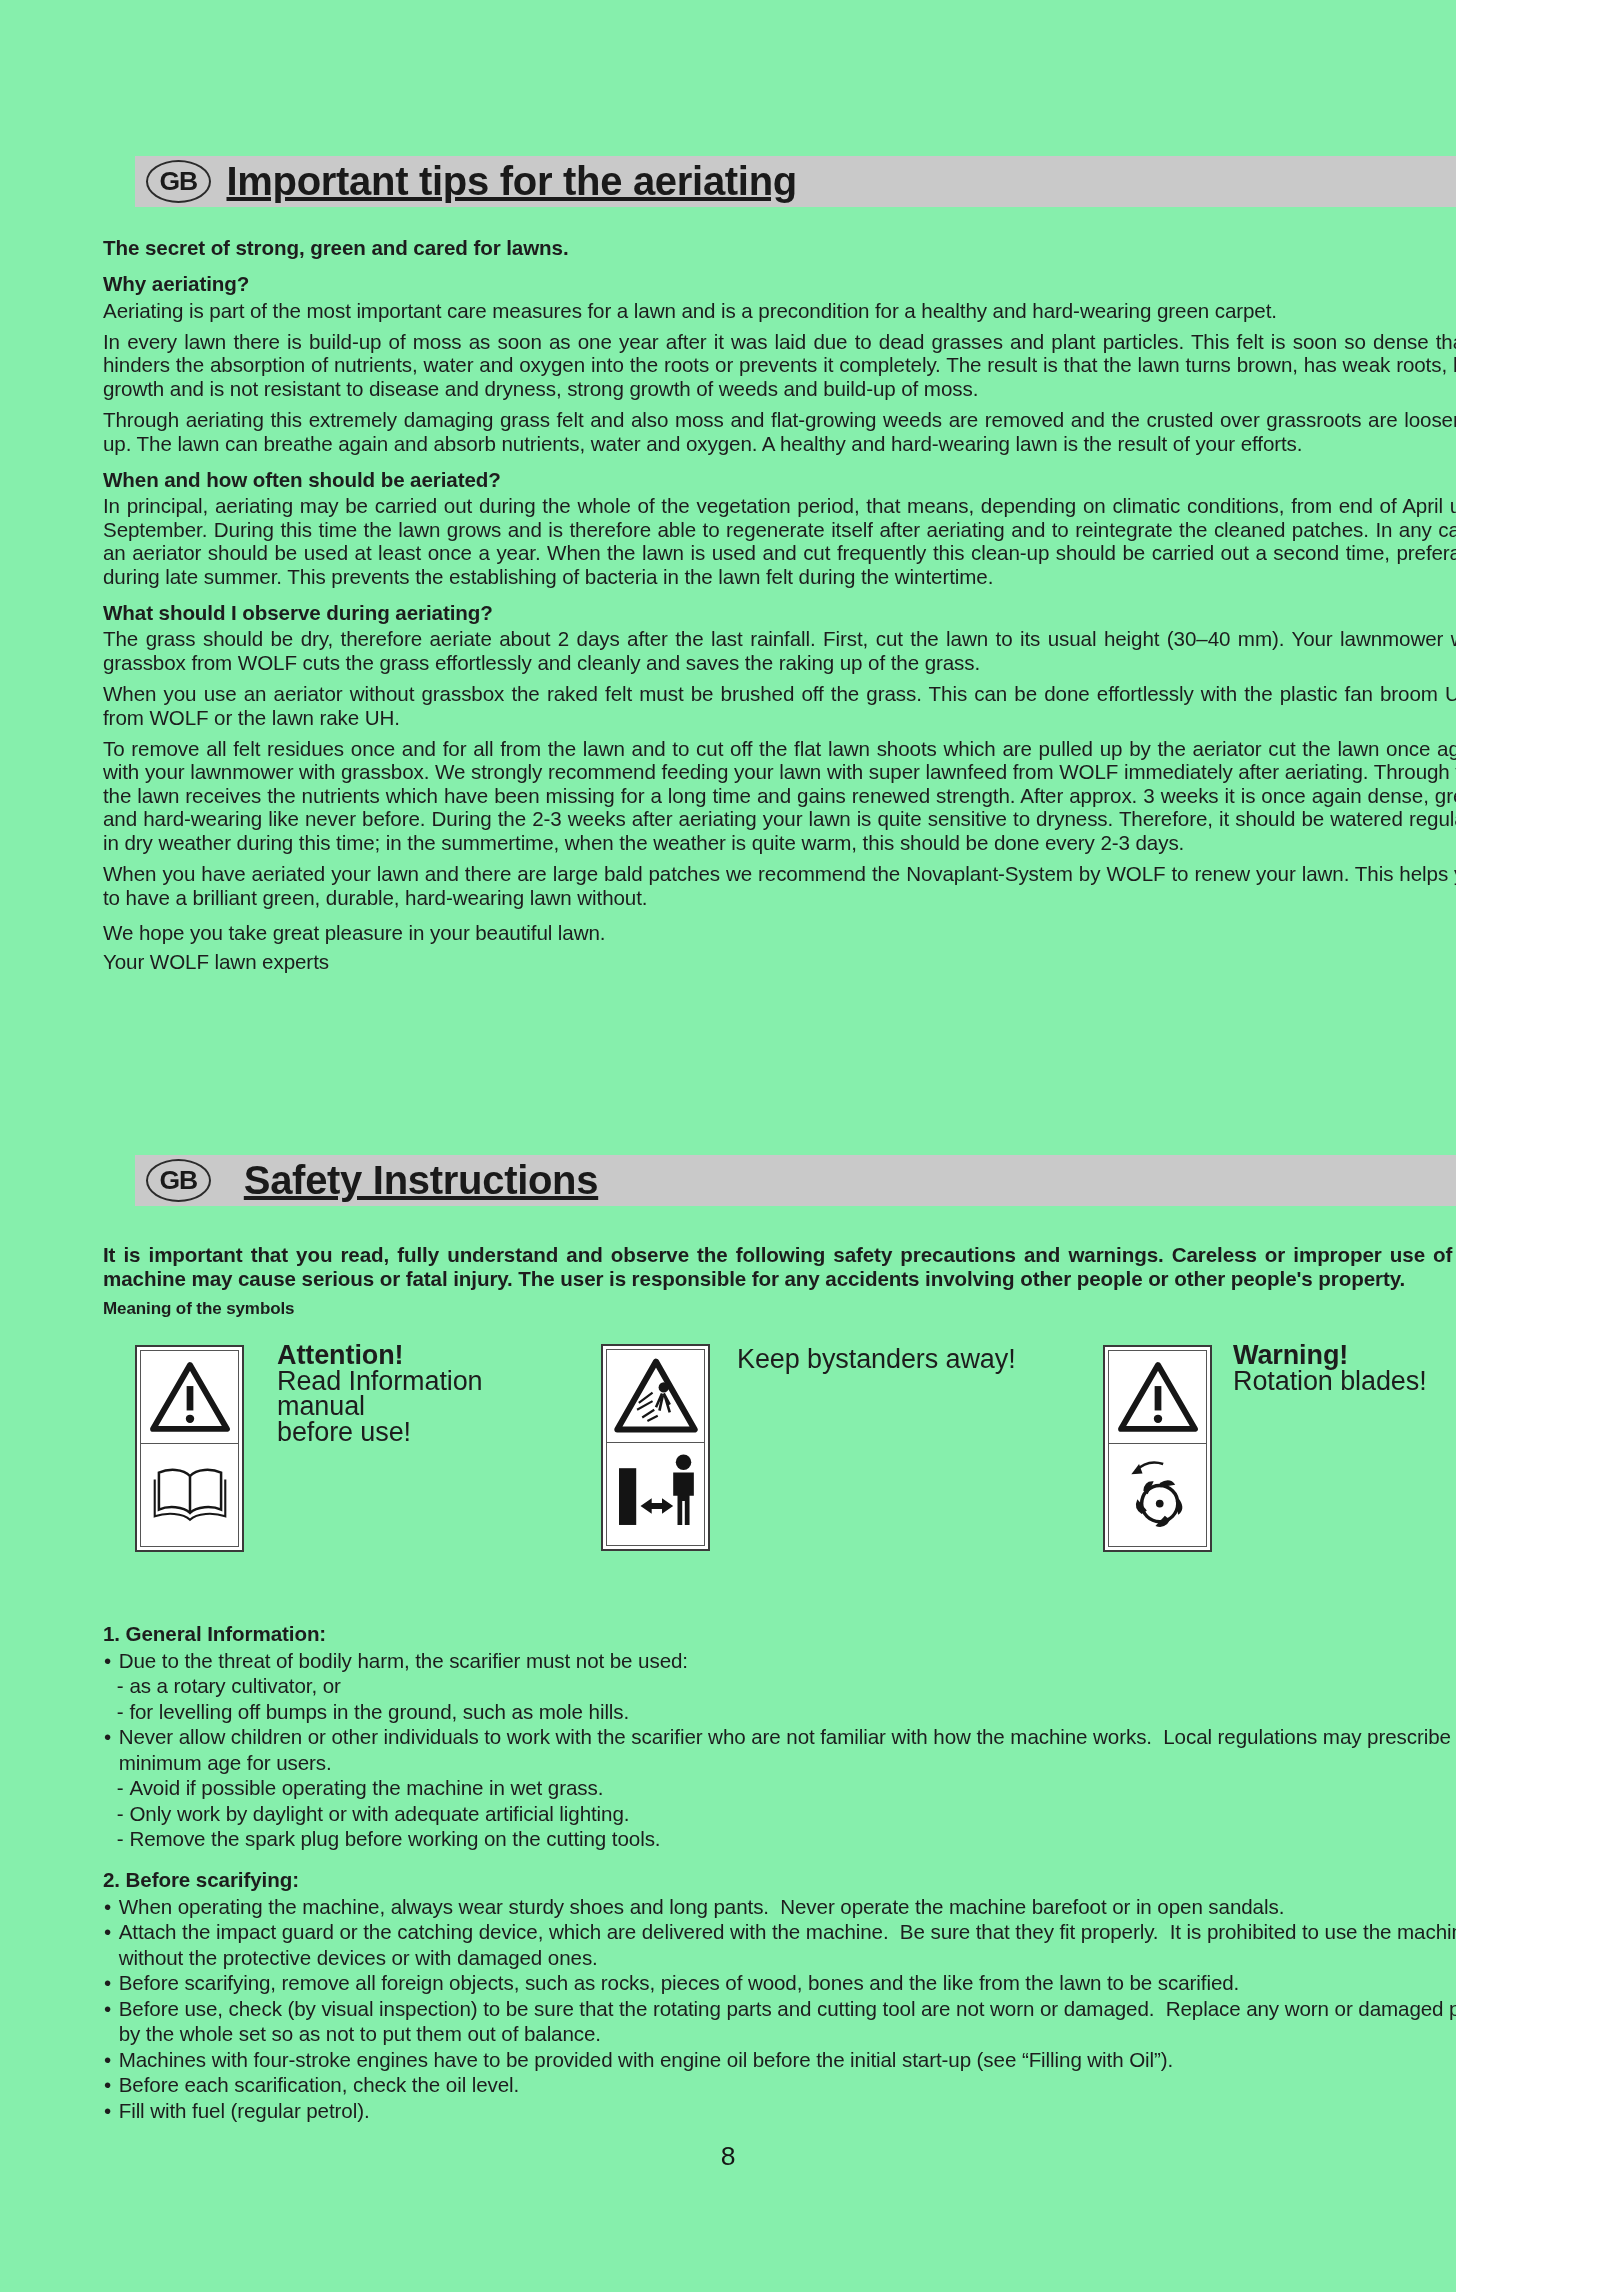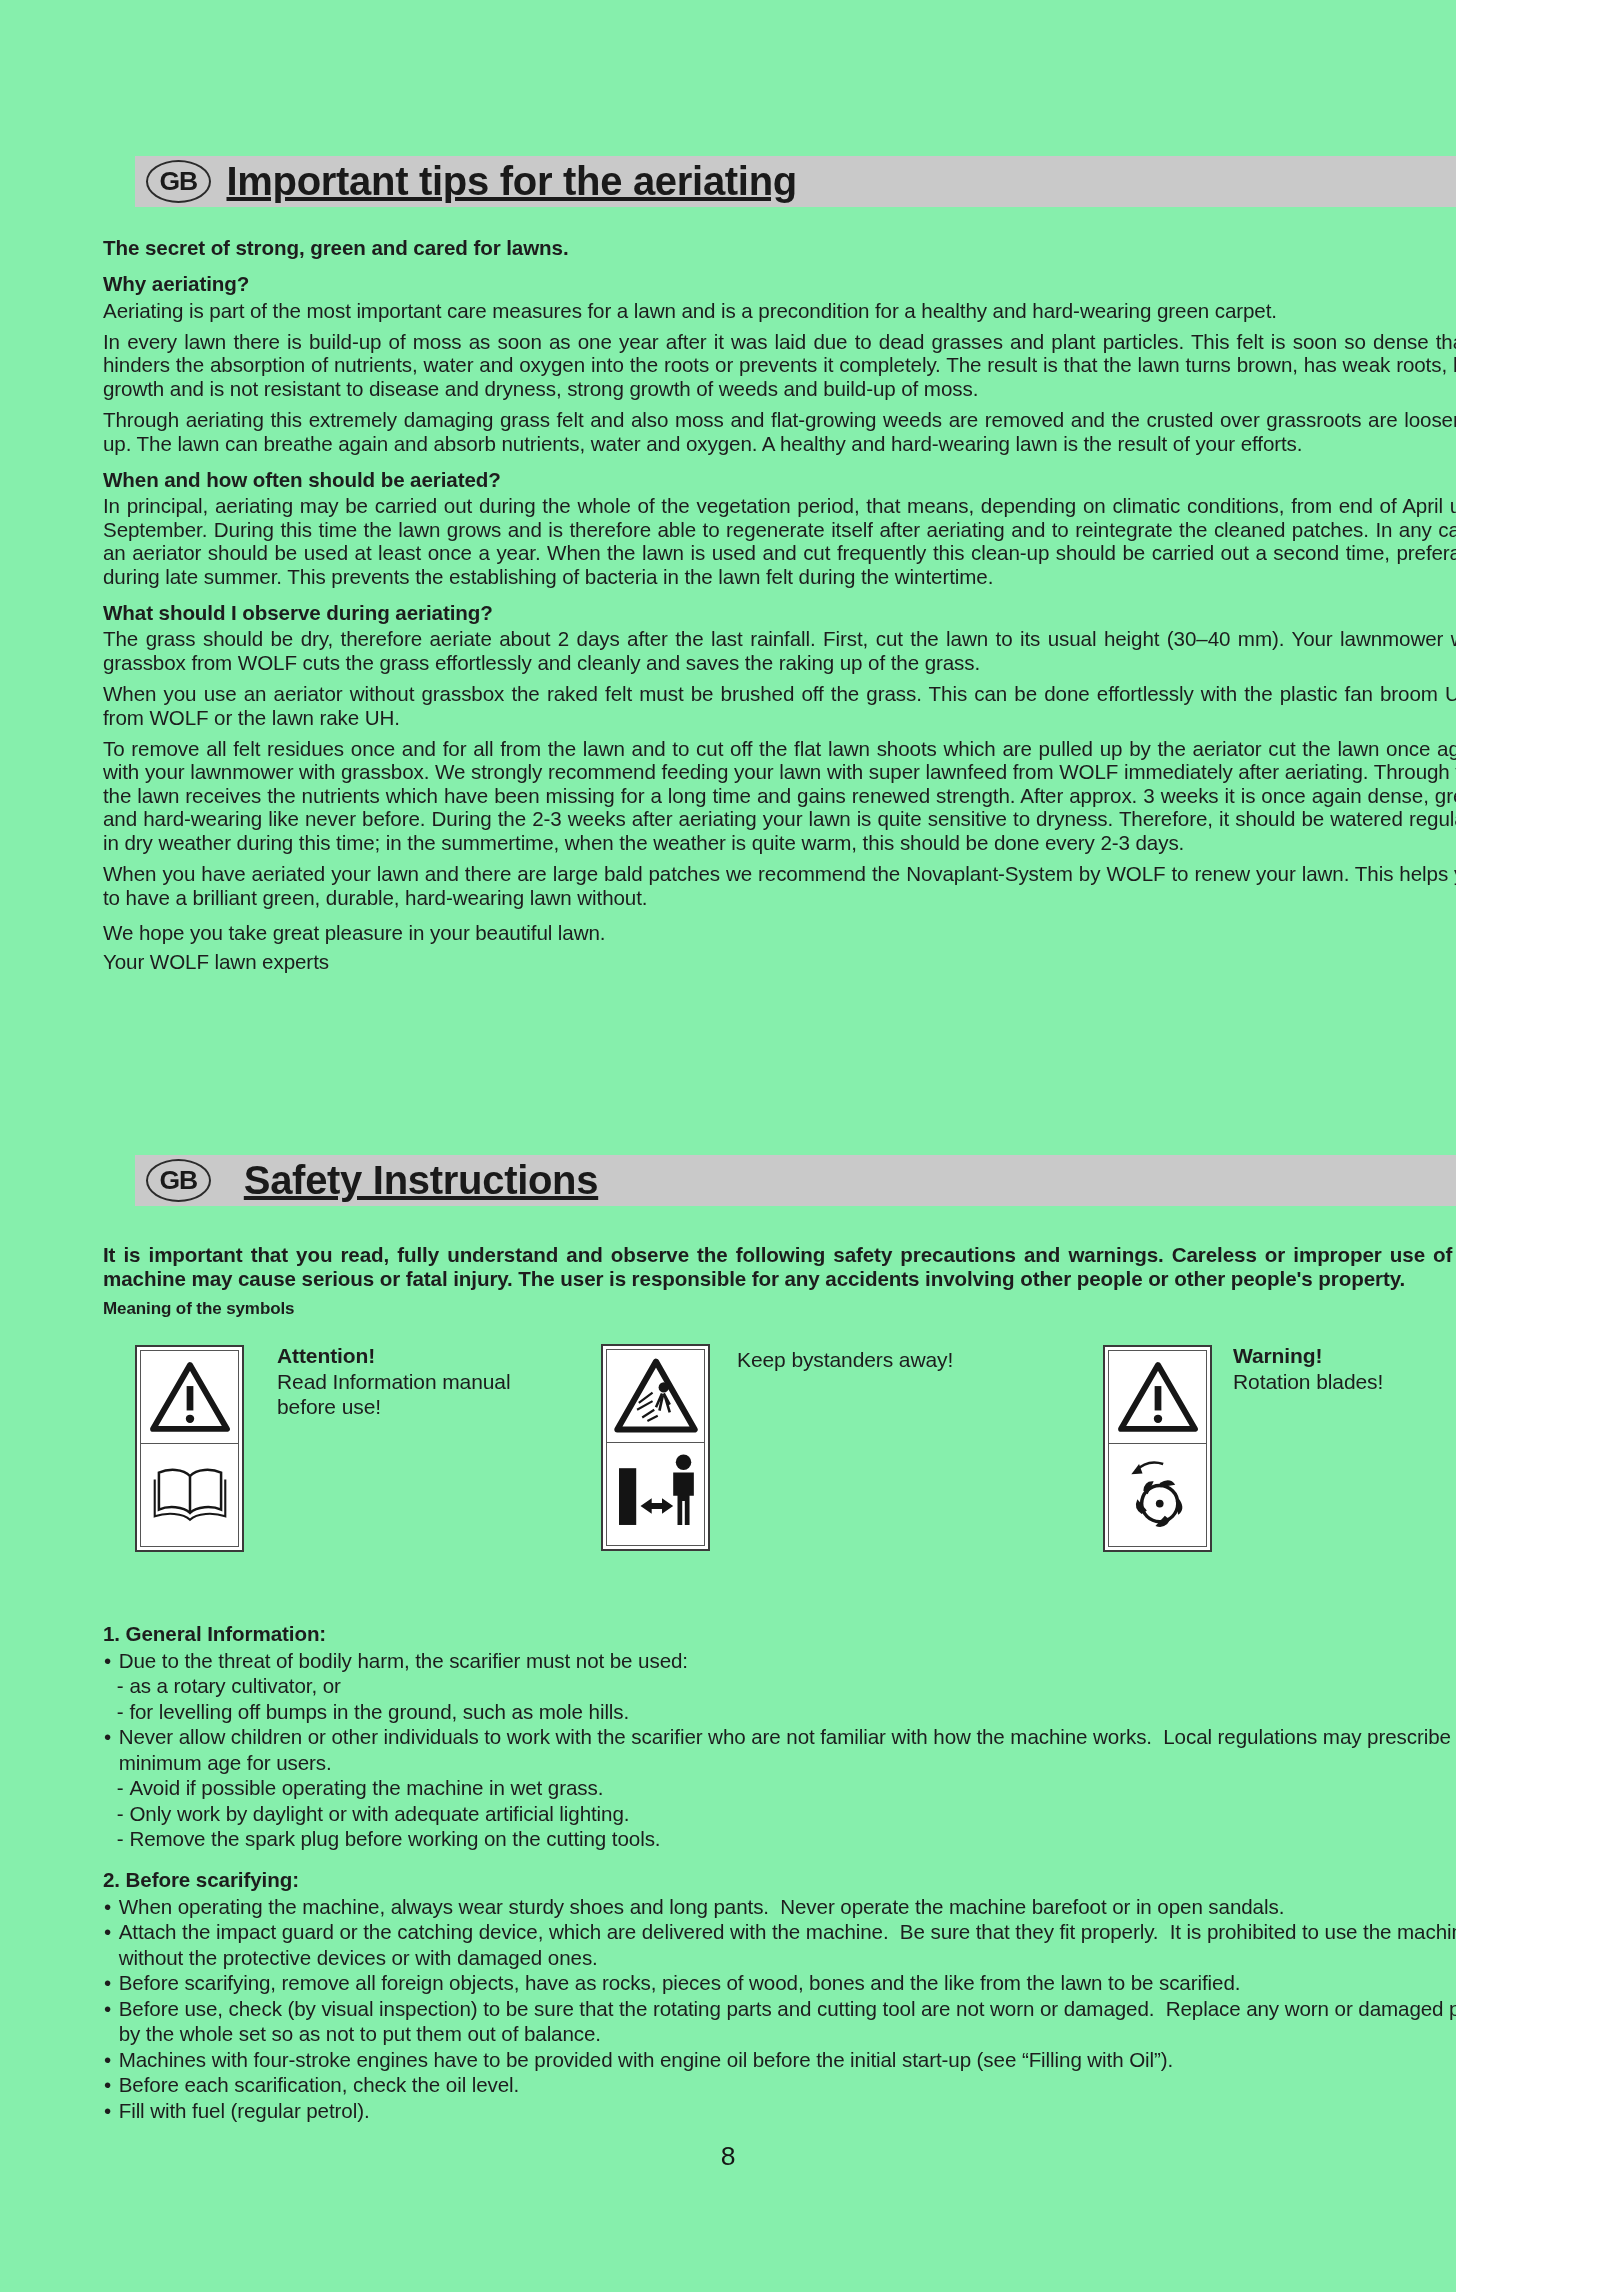--- a/index.html
+++ b/index.html
@@ -39,21 +39,21 @@
   .safety-intro .symhead{font-weight:bold;font-size:17px;margin:6.9px 0 0 0;}
 
   
   .symbox{position:absolute;width:109px;height:207px;border:2px solid #3a3a3a;background:#fff;padding:2.9px;box-sizing:border-box;}
   .symbox-inner{border:1px solid #555;height:100%;box-sizing:border-box;display:flex;flex-direction:column;}
   .symbox-top{flex:0 0 47%;border-bottom:1px solid #555;display:flex;align-items:center;justify-content:center;}
   .symbox-bottom{flex:1;display:flex;align-items:center;justify-content:center;}
   #symbox-attention{left:135px;top:1345px;}
   #symbox-bystanders{left:601px;top:1344px;}
   #symbox-rotation{left:1103px;top:1345px;}
-  .symlabel{position:absolute;font-size:21px;line-height:25.5px;}
+  .symlabel{position:absolute;font-size:27px;line-height:25.5px;}
   .symlabel .t{font-weight:bold;}
   #symlabel-attention{left:277px;top:1343px;width:265px;}
   #symlabel-bystanders{left:737px;top:1347px;width:314px;}
   #symlabel-rotation{left:1233px;top:1343px;width:274px;}
 
   
   .safety-lists{position:absolute;left:103px;top:1601px;width:1404px;font-size:20.6px;line-height:25.5px;margin-top:20px;}
   .safety-lists h4{font-size:20.6px;line-height:25.5px;font-weight:bold;margin:0 0 1px 0;}
   .safety-lists .group2{margin-top:15.7px;}
   .li{position:relative;padding-left:15.7px;white-space:pre-wrap;}
@@ -193,21 +193,21 @@
     <div class="sub">for levelling off bumps in the ground, such as mole hills.</div>
     <div class="li">Never allow children or other individuals to work with the scarifier who are not familiar with how the machine works.  Local regulations may prescribe the minimum age for users.</div>
     <div class="sub">Avoid if possible operating the machine in wet grass.</div>
     <div class="sub">Only work by daylight or with adequate artificial lighting.</div>
     <div class="sub">Remove the spark plug before working on the cutting tools.</div>
 
     <div class="group2">
       <h4>2. Before scarifying:</h4>
       <div class="li">When operating the machine, always wear sturdy shoes and long pants.  Never operate the machine barefoot or in open sandals.</div>
       <div class="li">Attach the impact guard or the catching device, which are delivered with the machine.  Be sure that they fit properly.  It is prohibited to use the machine without the protective devices or with damaged ones.</div>
-      <div class="li">Before scarifying, remove all foreign objects, have as rocks, pieces of wood, bones and the like from the lawn to be scarified.</div>
+      <div class="li">Before scarifying, remove all foreign objects, such as rocks, pieces of wood, bones and the like from the lawn to be scarified.</div>
       <div class="li">Before use, check (by visual inspection) to be sure that the rotating parts and cutting tool are not worn or damaged.  Replace any worn or damaged parts by the whole set so as not to put them out of balance.</div>
       <div class="li">Machines with four-stroke engines have to be provided with engine oil before the initial start-up (see “Filling with Oil”).</div>
       <div class="li">Before each scarification, check the oil level.</div>
       <div class="li">Fill with fuel (regular petrol).</div>
     </div>
   </div>
 
   <div class="pageno">8</div>
 
 </div>

